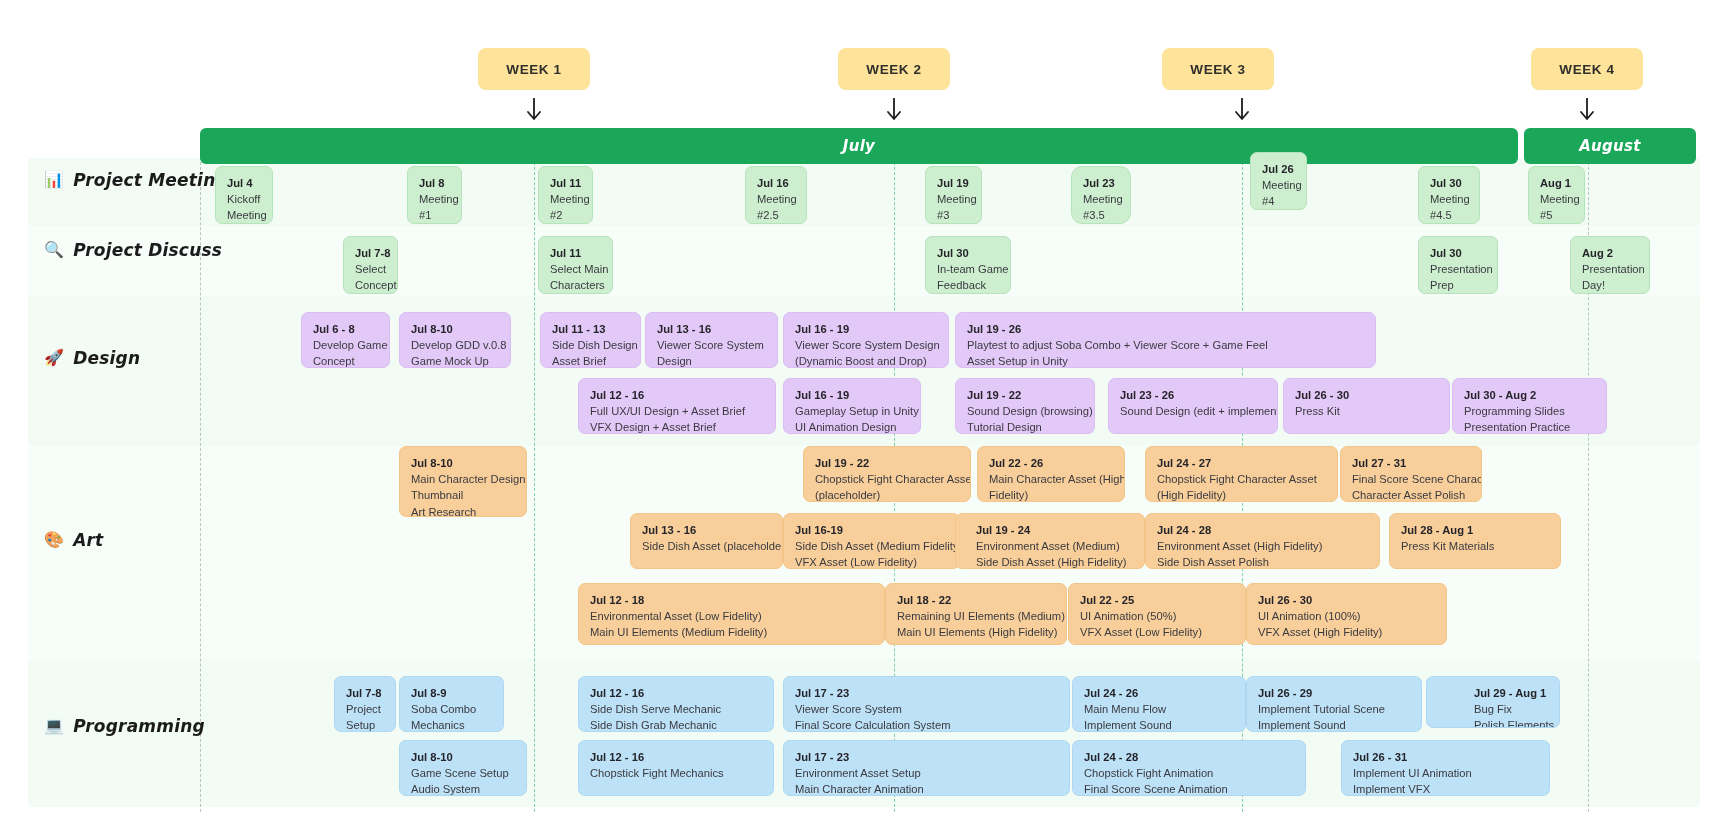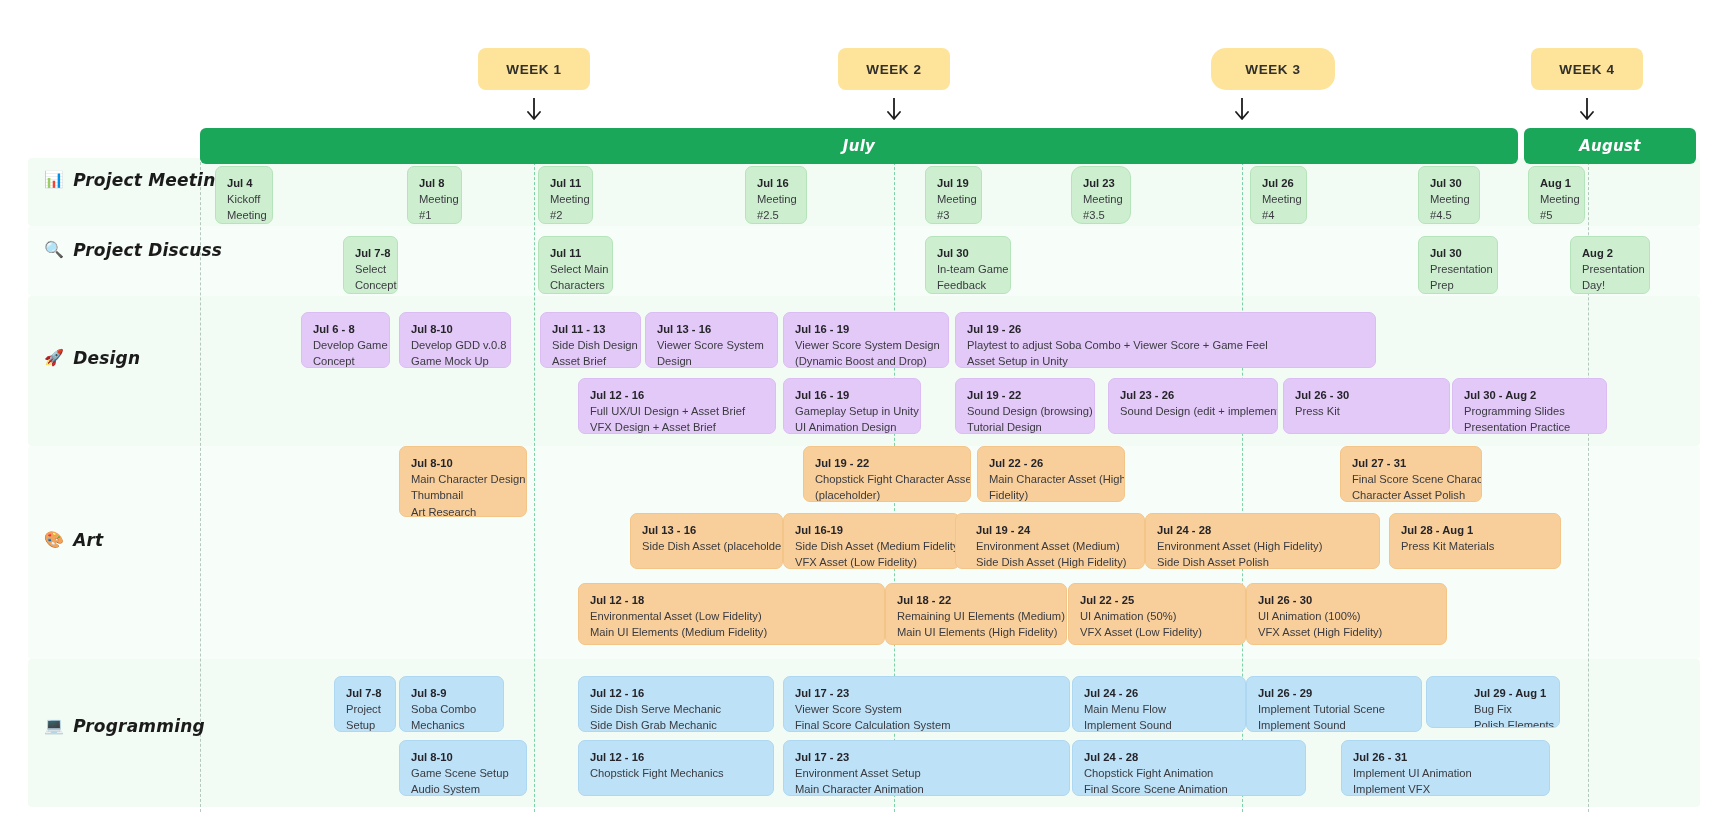--- a/index.html
+++ b/index.html
@@ -93,21 +93,21 @@
       <svg width="16" height="26" viewBox="0 0 16 26">
         <path d="M8 0 L8 20 M2 14 L8 21 L14 14" stroke="#1d1d1d" stroke-width="1.8" fill="none" stroke-linecap="round" stroke-linejoin="round"></path>
       </svg>
     </div>
     <div class="week-pill" style="left: 838px; width: 112px; top: 48px;">WEEK 2</div>
     <div class="week-arrow" style="left: 883px; top: 98px;">
       <svg width="16" height="26" viewBox="0 0 16 26">
         <path d="M8 0 L8 20 M2 14 L8 21 L14 14" stroke="#1d1d1d" stroke-width="1.8" fill="none" stroke-linecap="round" stroke-linejoin="round"></path>
       </svg>
     </div>
-    <div class="week-pill" style="left: 1211px; width: 124px; top: 48px; border-radius: 15px;">WEEK 3</div>
+    <div class="week-pill" style="left: 1162px; width: 112px; top: 48px;">WEEK 3</div>
     <div class="week-arrow" style="left: 1231px; top: 98px;">
       <svg width="16" height="26" viewBox="0 0 16 26">
         <path d="M8 0 L8 20 M2 14 L8 21 L14 14" stroke="#1d1d1d" stroke-width="1.8" fill="none" stroke-linecap="round" stroke-linejoin="round"></path>
       </svg>
     </div>
     <div class="week-pill" style="left: 1531px; width: 112px; top: 48px;">WEEK 4</div>
     <div class="week-arrow" style="left: 1576px; top: 98px;">
       <svg width="16" height="26" viewBox="0 0 16 26">
         <path d="M8 0 L8 20 M2 14 L8 21 L14 14" stroke="#1d1d1d" stroke-width="1.8" fill="none" stroke-linecap="round" stroke-linejoin="round"></path>
       </svg>
@@ -155,21 +155,21 @@
     <div class="task c-green" style="left: 925px; width: 57px; top: 166px; height: 58px;">
       <div class="d">Jul 19</div>
       <div class="t">Meeting</div>
       <div class="t">#3</div>
     </div>
     <div class="task c-green" style="left: 1071px; width: 60px; top: 166px; height: 58px; border-radius: 11px;">
       <div class="d">Jul 23</div>
       <div class="t">Meeting</div>
       <div class="t">#3.5</div>
     </div>
-    <div class="task c-green" style="left: 1250px; width: 57px; top: 166px; height: 58px;">
+    <div class="task c-green" style="left: 1250px; width: 57px; top: 152px; height: 58px;">
       <div class="d">Jul 26</div>
       <div class="t">Meeting</div>
       <div class="t">#4</div>
     </div>
     <div class="task c-green" style="left: 1418px; width: 62px; top: 166px; height: 58px;">
       <div class="d">Jul 30</div>
       <div class="t">Meeting</div>
       <div class="t">#4.5</div>
     </div>
     <div class="task c-green" style="left: 1528px; width: 57px; top: 166px; height: 58px;">
@@ -269,20 +269,25 @@
     <div class="task c-orange" style="left: 803px; width: 168px; top: 446px; height: 56px;">
       <div class="d">Jul 19 - 22</div>
       <div class="t">Chopstick Fight Character Asset</div>
       <div class="t">(placeholder)</div>
     </div>
     <div class="task c-orange" style="left: 977px; width: 148px; top: 446px; height: 56px;">
       <div class="d">Jul 22 - 26</div>
       <div class="t">Main Character Asset (High</div>
       <div class="t">Fidelity)</div>
     </div>
+    <div class="task c-orange" style="left: 1145px; width: 193px; top: 446px; height: 56px;">
+      <div class="d">Jul 24 - 27</div>
+      <div class="t">Chopstick Fight Character Asset</div>
+      <div class="t">(High Fidelity)</div>
+    </div>
     <div class="task c-orange" style="left: 1340px; width: 142px; top: 446px; height: 56px;">
       <div class="d">Jul 27 - 31</div>
       <div class="t">Final Score Scene Character</div>
       <div class="t">Character Asset Polish</div>
     </div>
     <div class="task c-orange" style="left: 630px; width: 153px; top: 513px; height: 56px;">
       <div class="d">Jul 13 - 16</div>
       <div class="t">Side Dish Asset (placeholder)</div>
     </div>
     <div class="task c-orange" style="left: 783px; width: 177px; top: 513px; height: 56px;">

